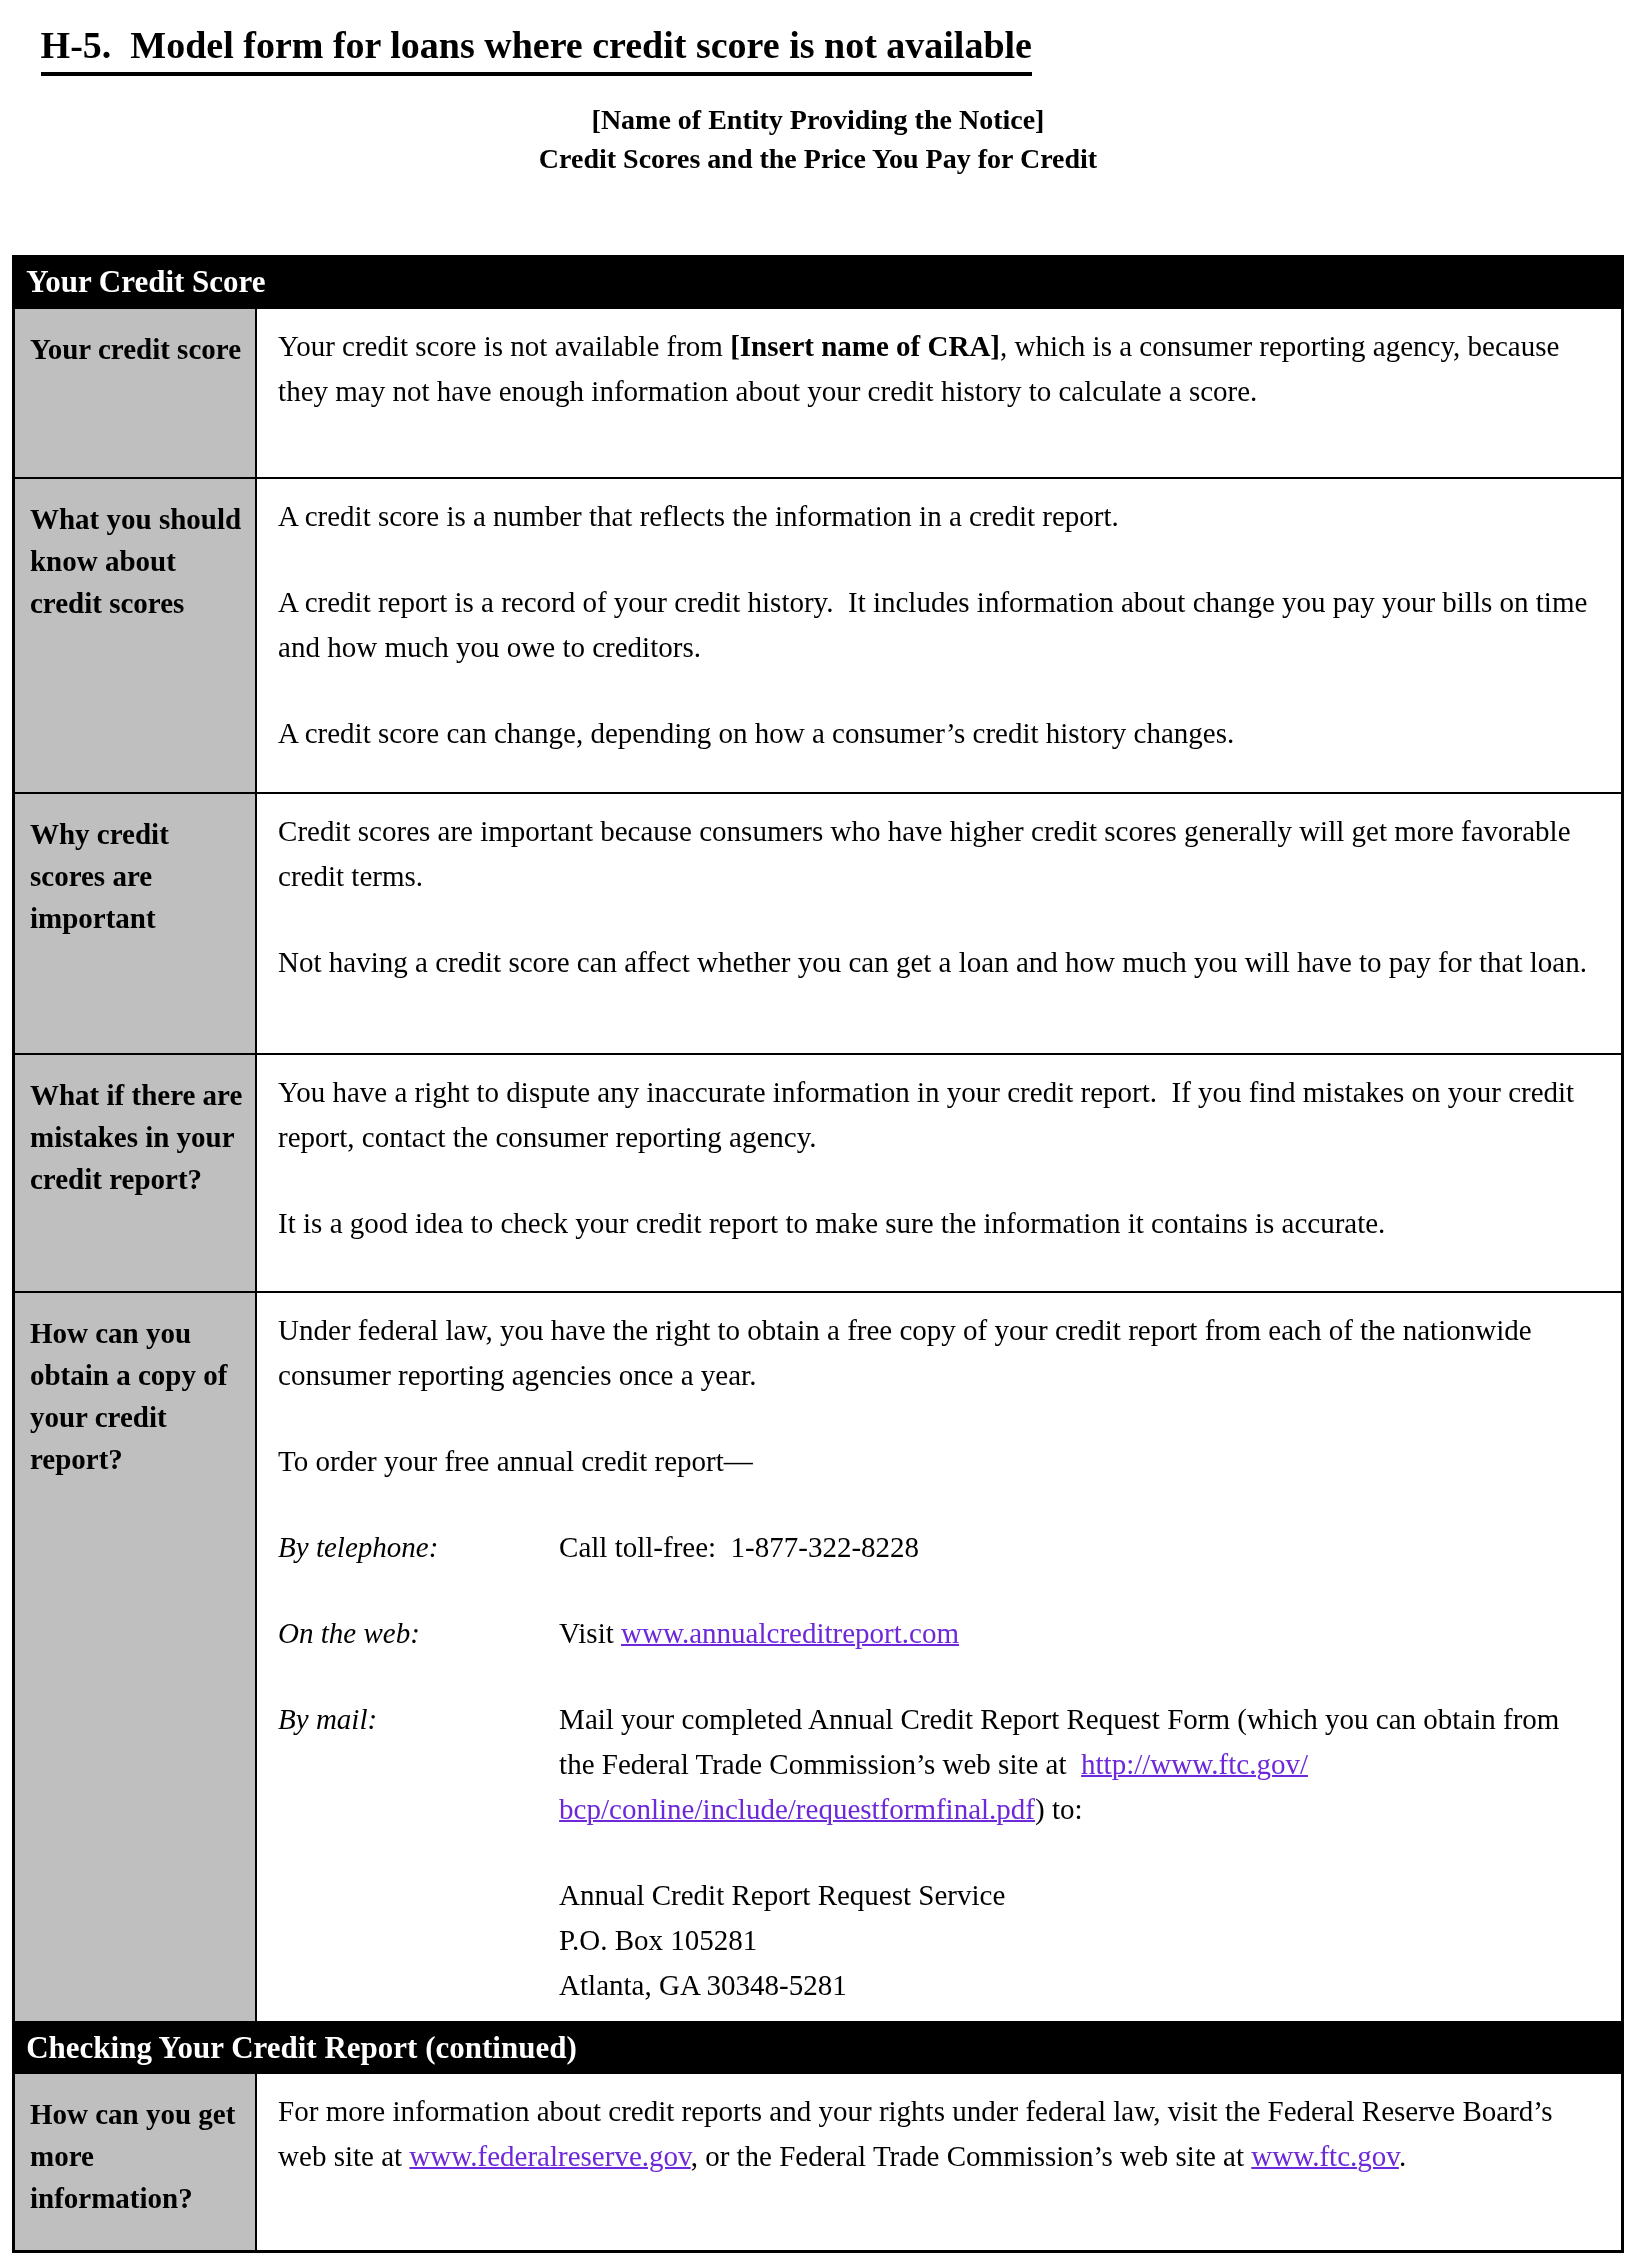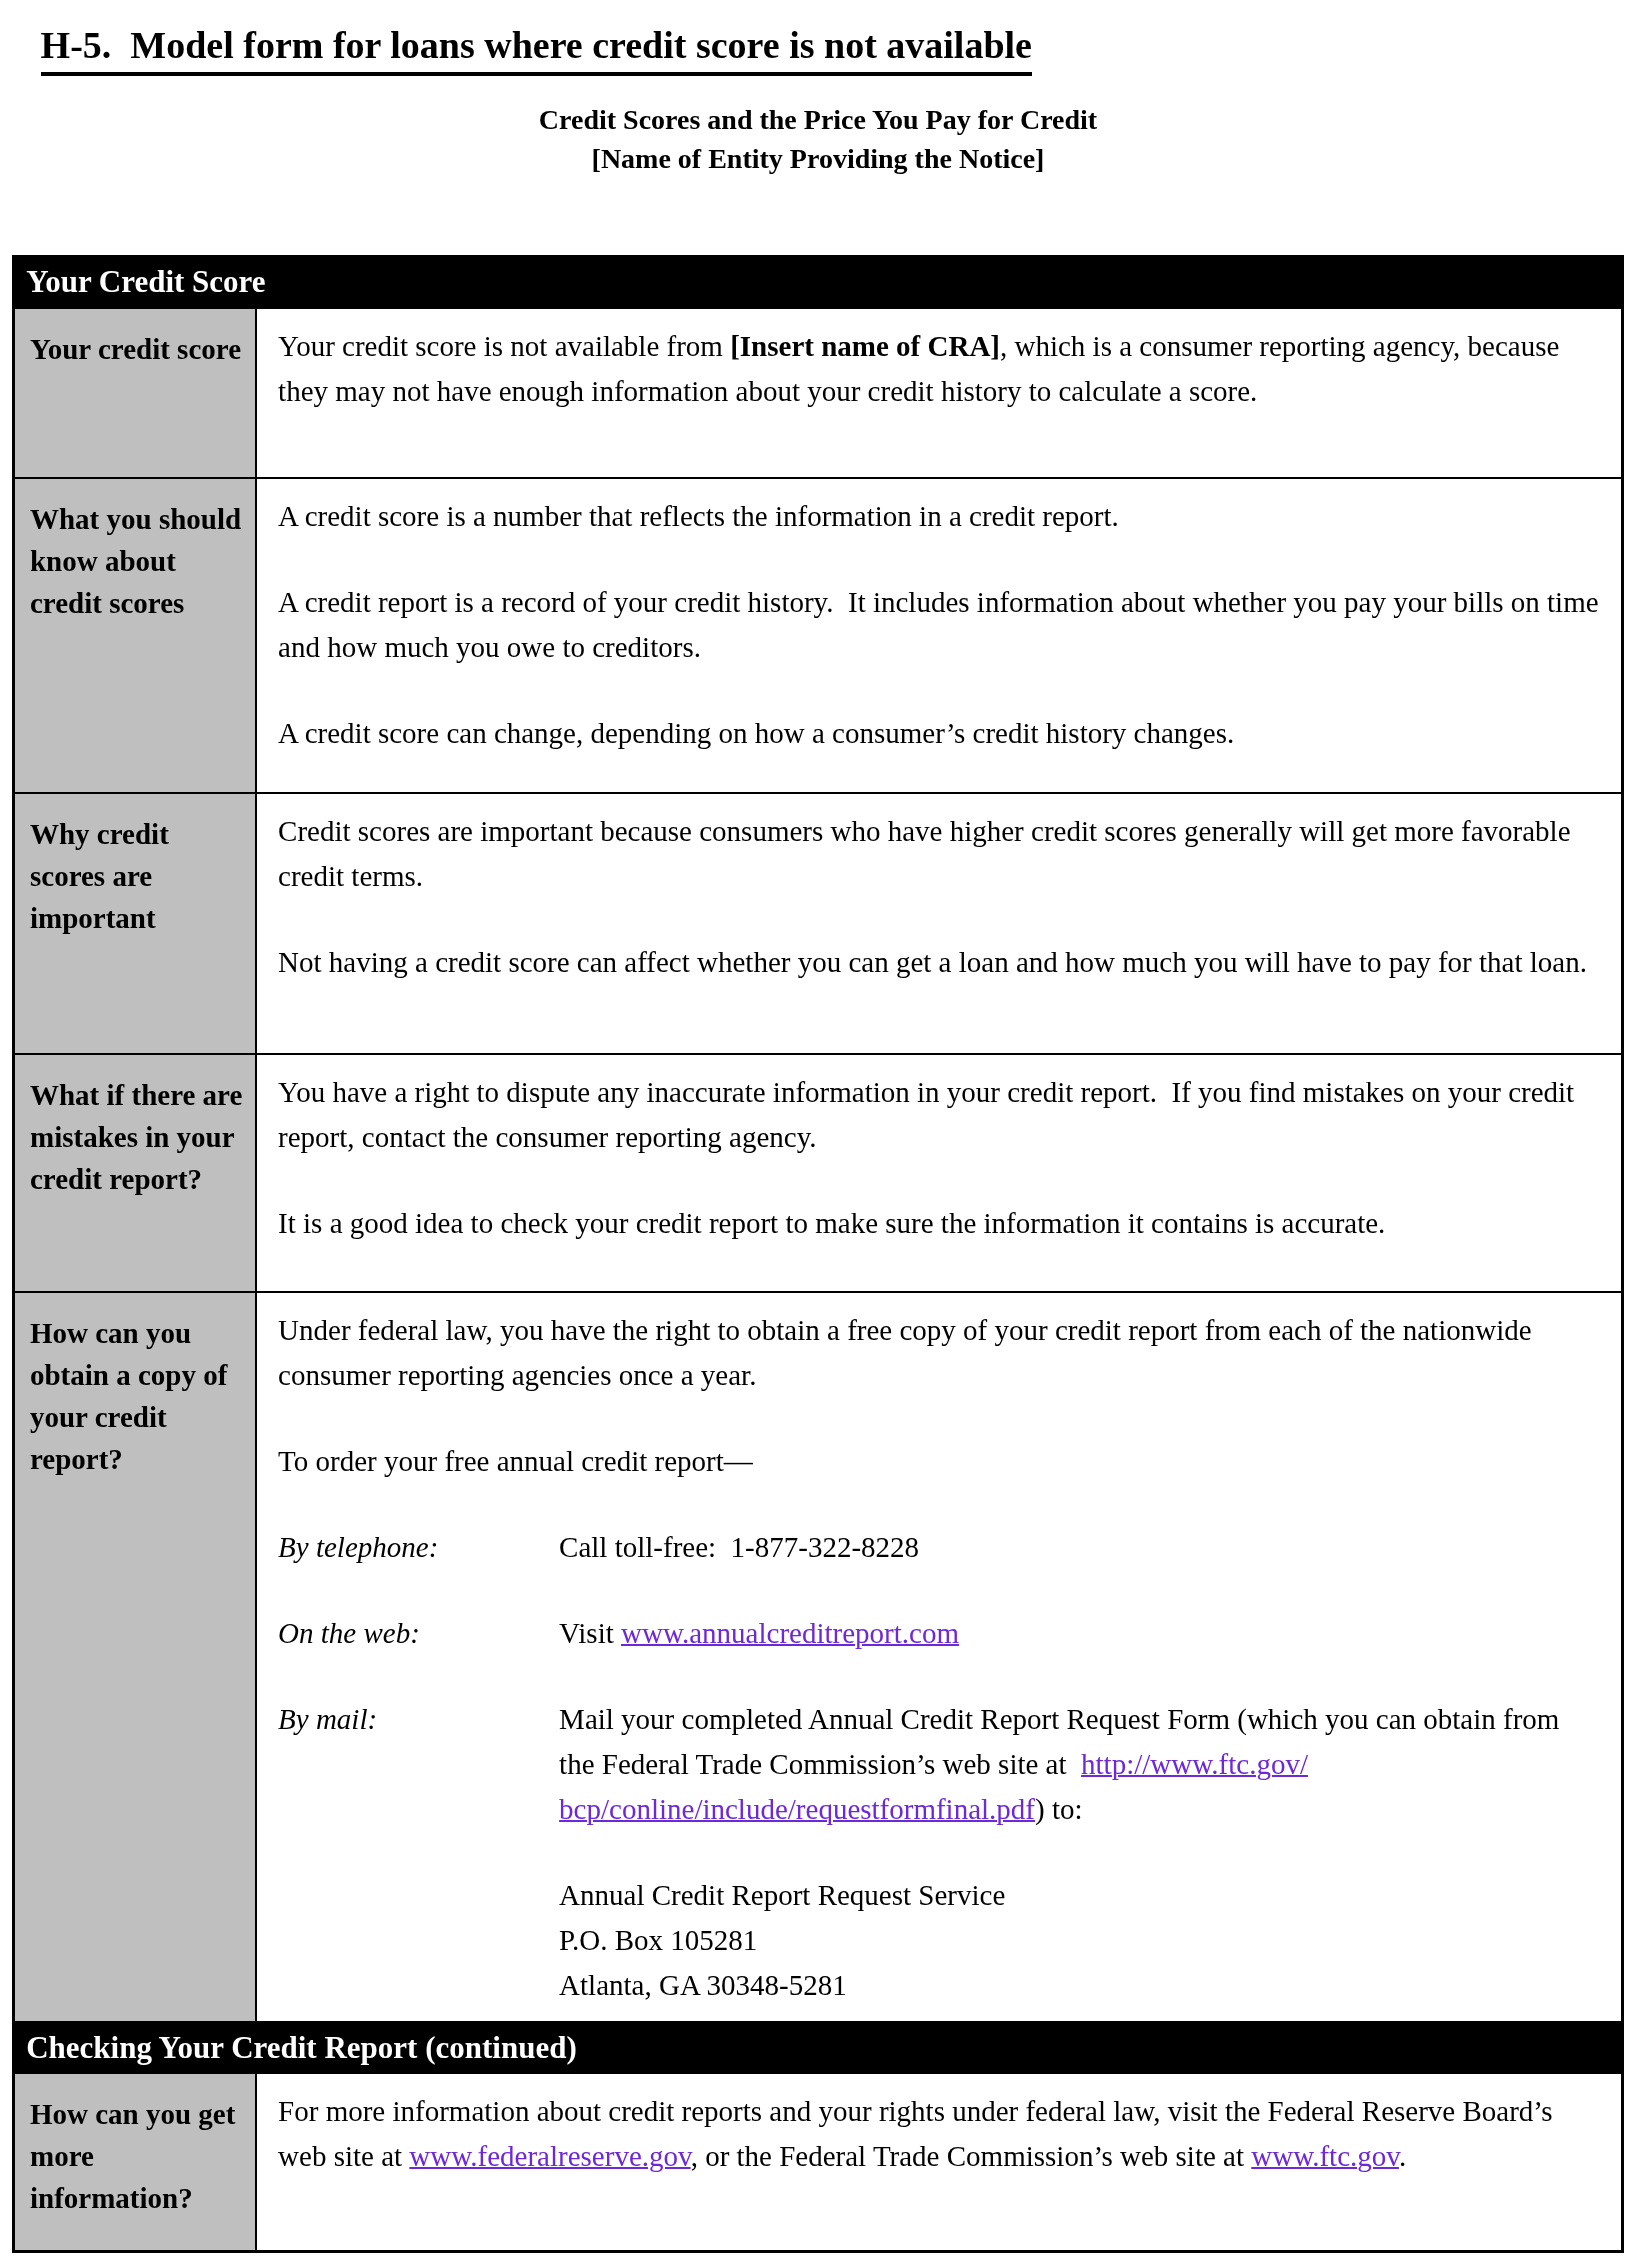--- a/index.html
+++ b/index.html
@@ -81,22 +81,22 @@
   tr.h-r6 { height: 178px; }
 </style>
 </head>
 <body>
 
 <div class="doc">
 
   <div class="title-row"><span class="title" data-bind="page.title">H-5.  Model form for loans where credit score is not available</span></div>
 
   <div class="subtitle">
+    <div data-bind="page.subtitle_line1">[Name of Entity Providing the Notice]</div>
     <div data-bind="page.subtitle_line2">Credit Scores and the Price You Pay for Credit</div>
-    <div data-bind="page.subtitle_line1">[Name of Entity Providing the Notice]</div>
   </div>
 
   <table class="form">
     <colgroup>
         <col class="c1">
         <col class="c2">
       </colgroup>
 
     <tbody>
         <tr>
@@ -107,21 +107,21 @@
       <td class="label" data-bind="table.rows.credit_score.label">Your credit score</td>
       <td class="content">
         <p><span data-bind="table.rows.credit_score.p1_before">Your credit score is not available from </span><b data-bind="table.rows.credit_score.p1_bold">[Insert name of CRA]</b><span data-bind="table.rows.credit_score.p1_after">, which is a consumer reporting agency, because they may not have enough information about your credit history to calculate a score.</span></p>
       </td>
     </tr>
 
     <tr class="h-r2">
       <td class="label" data-bind="table.rows.know.label">What you should know about credit scores</td>
       <td class="content">
         <p data-bind="table.rows.know.p1">A credit score is a number that reflects the information in a credit report.</p>
-        <p data-bind="table.rows.know.p2">A credit report is a record of your credit history.  It includes information about whether you pay your bills on time and how much you owe to creditors.</p>
+        <p data-bind="table.rows.know.p2">A credit report is a record of your credit history.  It includes information about change you pay your bills on time and how much you owe to creditors.</p>
         <p data-bind="table.rows.know.p3">A credit score can change, depending on how a consumer’s credit history changes.</p>
       </td>
     </tr>
 
     <tr class="h-r3">
       <td class="label" data-bind="table.rows.important.label">Why credit scores are important</td>
       <td class="content">
         <p data-bind="table.rows.important.p1">Credit scores are important because consumers who have higher credit scores generally will get more favorable credit terms.</p>
         <p data-bind="table.rows.important.p2">Not having a credit score can affect whether you can get a loan and how much you will have to pay for that loan.</p>
       </td>

